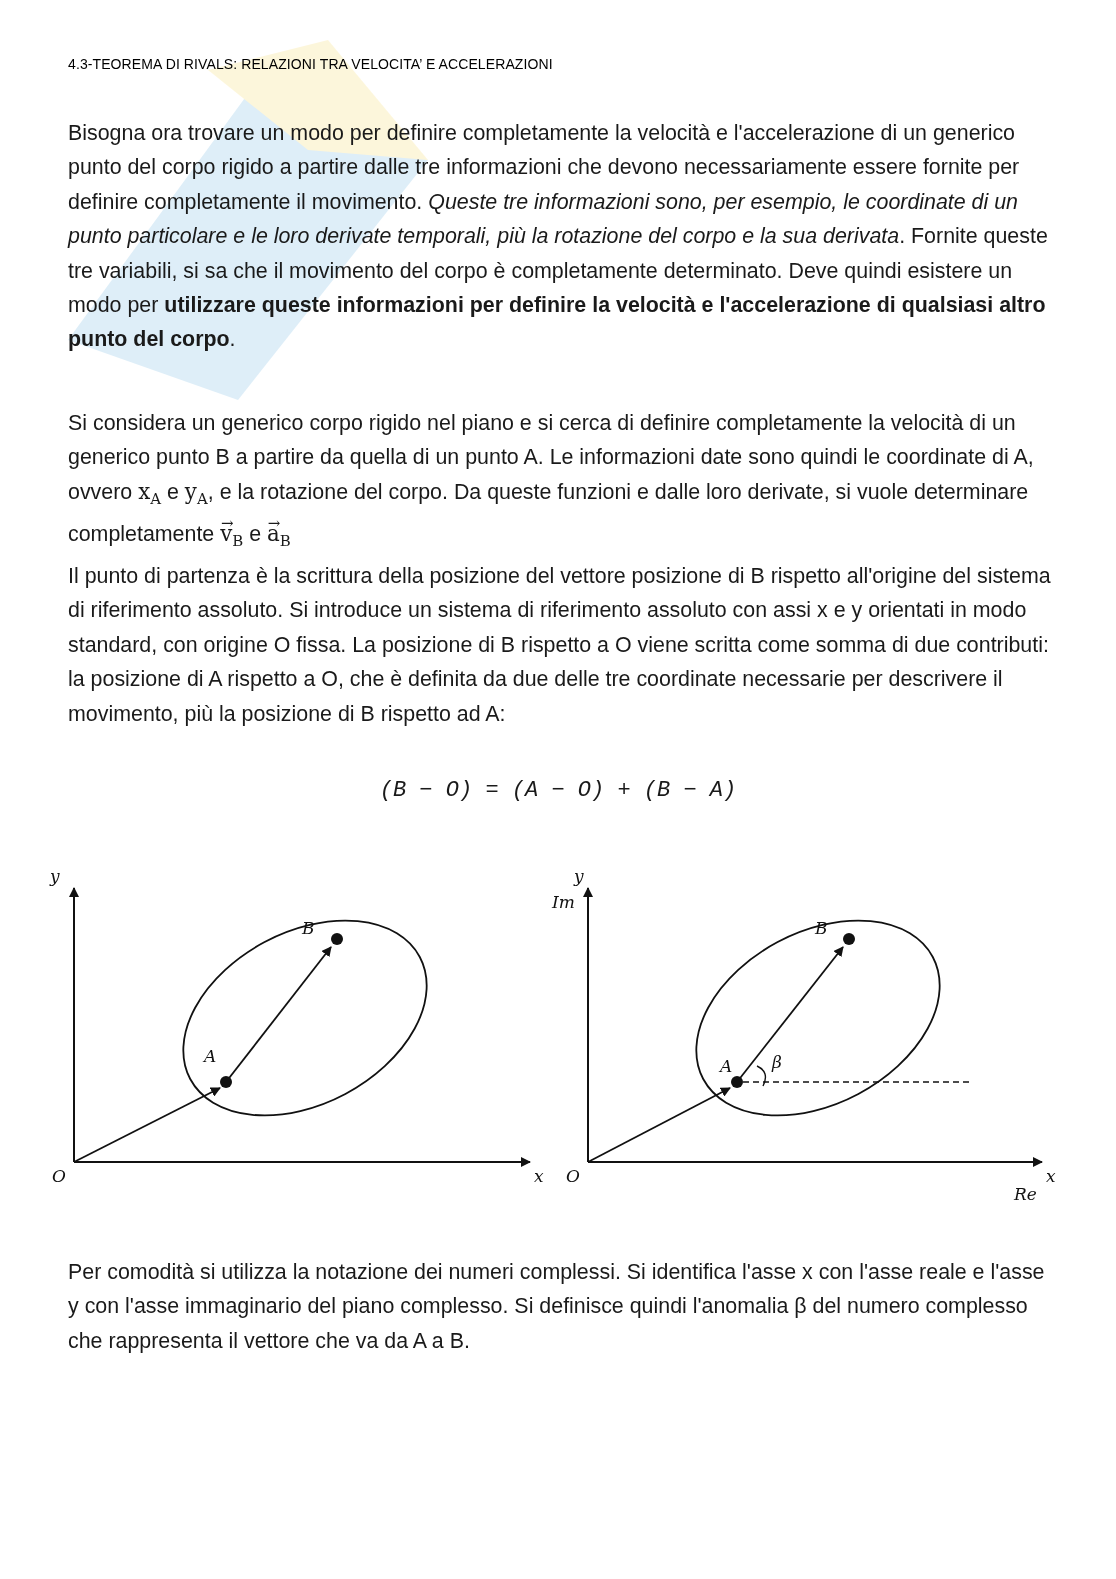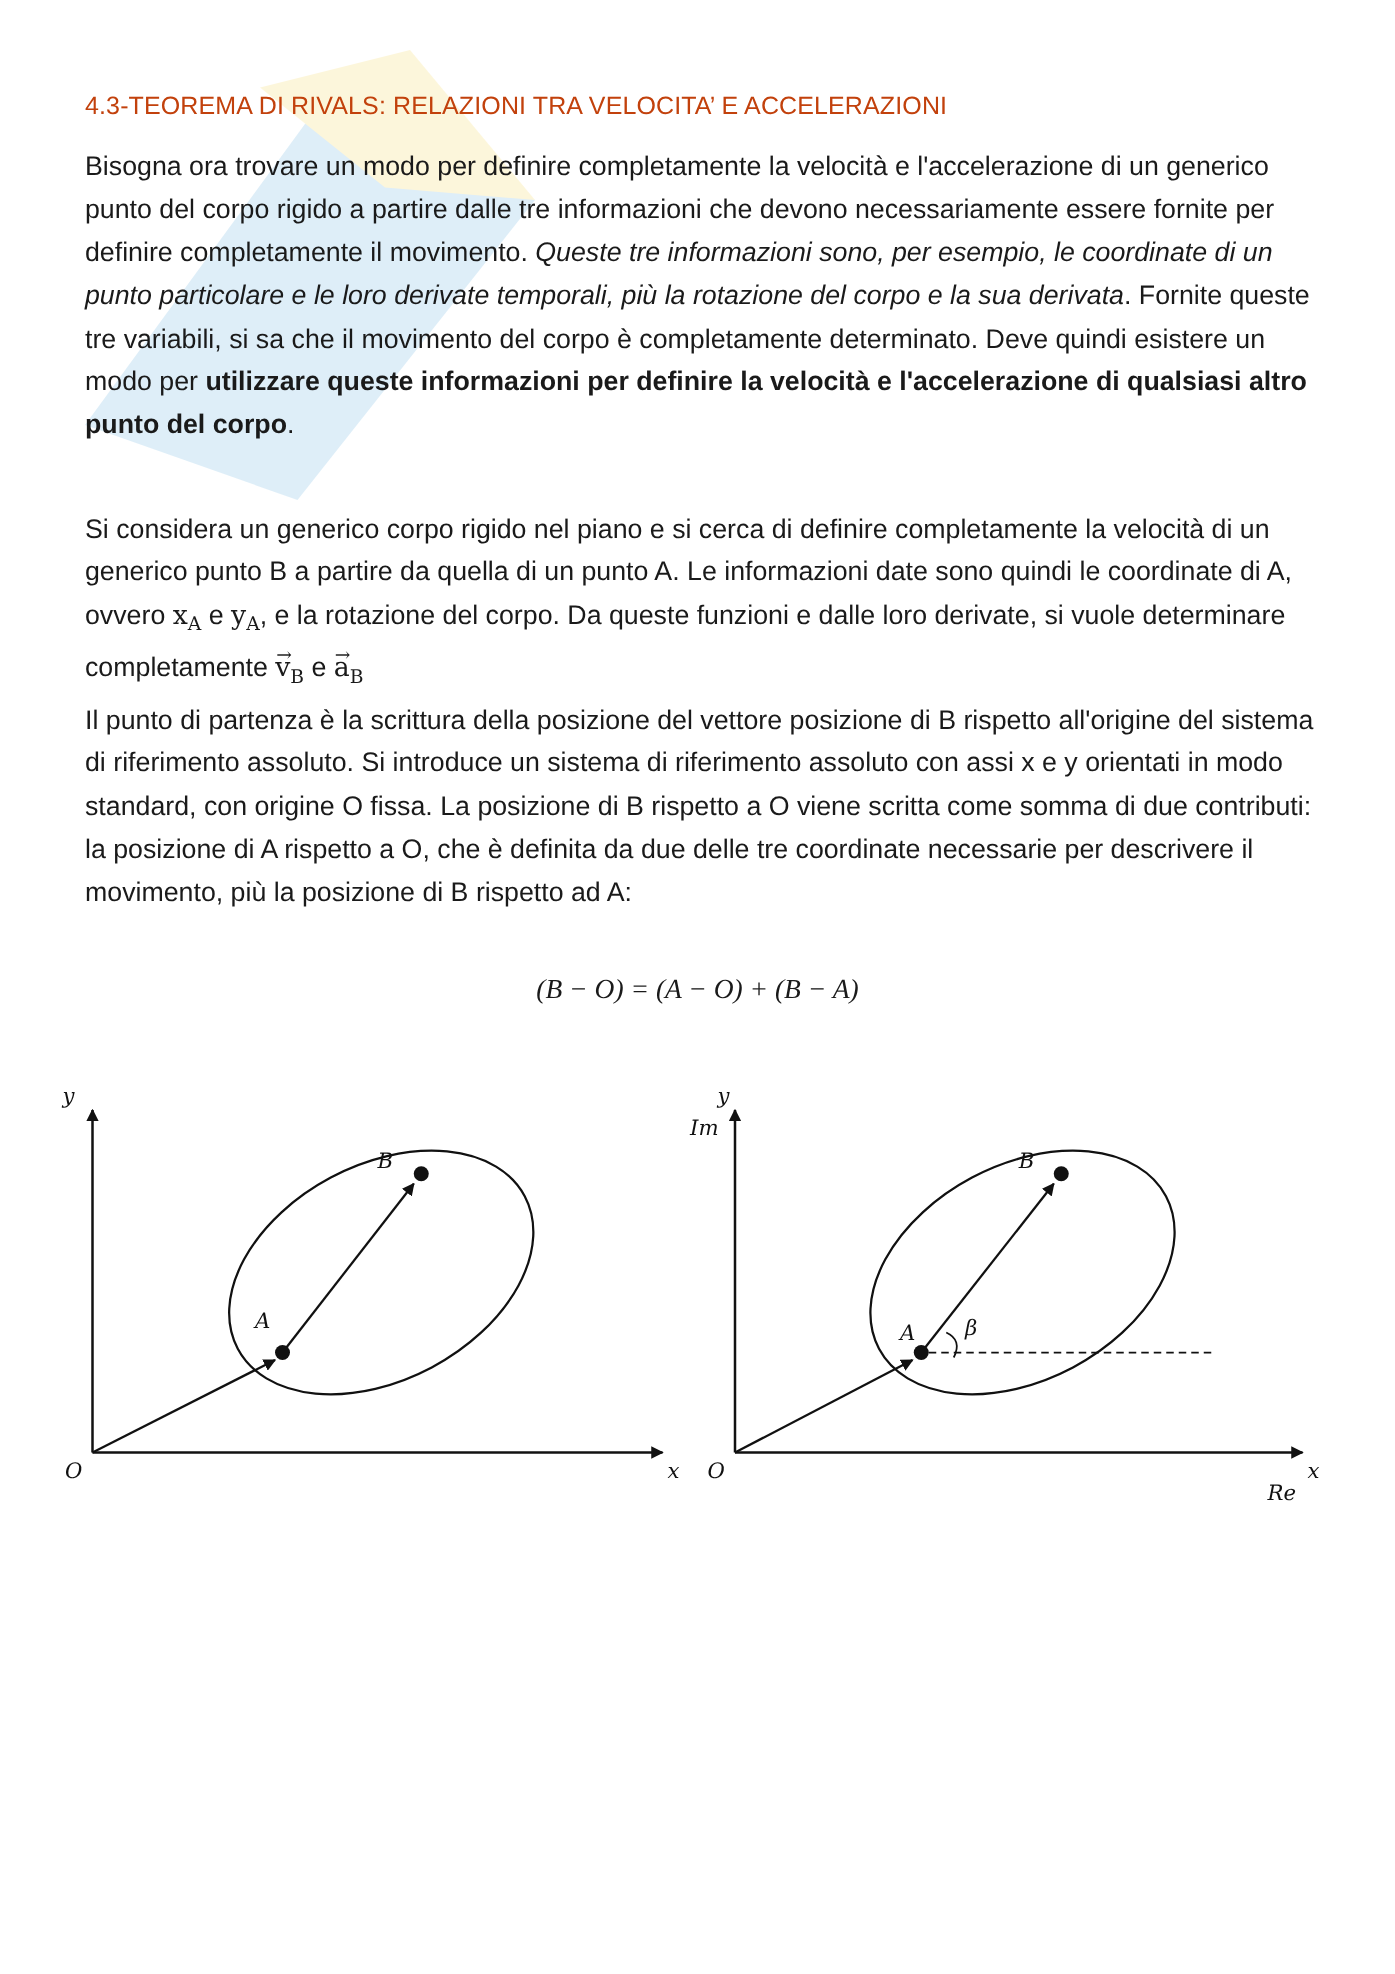--- a/index.html
+++ b/index.html
@@ -1,29 +1,29 @@
 <!DOCTYPE html>
 <html><head>
 <meta charset="utf-8">
 <style>
   html, body { margin: 0; padding: 0; background: #ffffff; }
   body { width: 1116px; height: 1579px; position: relative; overflow: hidden;
          font-family: "Liberation Sans", "DejaVu Sans", sans-serif; color: #1a1a1a; }
   .page { position: absolute; left: 0; top: 0; width: 1116px; height: 1579px; }
   .watermark { position: absolute; left: 28px; top: 40px; width: 420px; height: 360px; opacity: 0.18; pointer-events: none; }
-  .heading { position: absolute; left: 68px; top: 74px; font-size: 20px; color: #c2410c; letter-spacing: 0.1px; white-space: nowrap; }
+  .heading { position: absolute; left: 68px; top: 56px; font-size: 14px; color: #000000; letter-spacing: 0.1px; white-space: nowrap; }
   .para { position: absolute; left: 68px; width: 985px; font-size: 21.4px; line-height: 34.4px; margin: 0; }
   .para i { }
   .para b { font-weight: bold; }
   .math { font-family: "DejaVu Serif", "Liberation Serif", serif; }
   .math sub { font-size: 0.7em; }
   .vec { position: relative; display: inline-block; }
   .vec::before { content: "\2192"; position: absolute; top: -0.72em; left: 0.05em; font-size: 0.7em; font-style: normal; }
   .equation { position: absolute; left: 0; width: 1116px; top: 778px; text-align: center;
-              font-family: Liberation Serif, serif; font-style: italic; font-size: 22px; }
+              font-family: Liberation Mono, monospace; font-style: italic; font-size: 22px; }
   .diagram { position: absolute; }
   .diagram text { font-family: "DejaVu Serif", "Liberation Serif", serif; font-style: italic; font-size: 17px; fill: #111; }
 </style>
 </head>
 <body>
 
 <div class="page">
 
   <svg class="watermark" viewBox="0 0 420 360">
     <polygon points="40,300 230,40 400,120 210,360" fill="#4da3d9"></polygon>
@@ -78,14 +78,15 @@
     <text x="44" y="32">y</text>
     <text x="22" y="58">Im</text>
     <text x="516" y="332">x</text>
     <text x="484" y="350">Re</text>
     <text x="36" y="332">O</text>
     <text x="190" y="222">A</text>
     <text x="285" y="84">B</text>
     <text x="242" y="218">β</text>
   </svg>
 
+  <p class="para" style="top:1255px;">Per comodità si utilizza la notazione dei numeri complessi. Si identifica l'asse x con l'asse reale e l'asse y con l'asse immaginario del piano complesso. Si definisce quindi l'anomalia β del numero complesso che rappresenta il vettore che va da A a B.</p>
 
 </div>
 
 </body></html>

